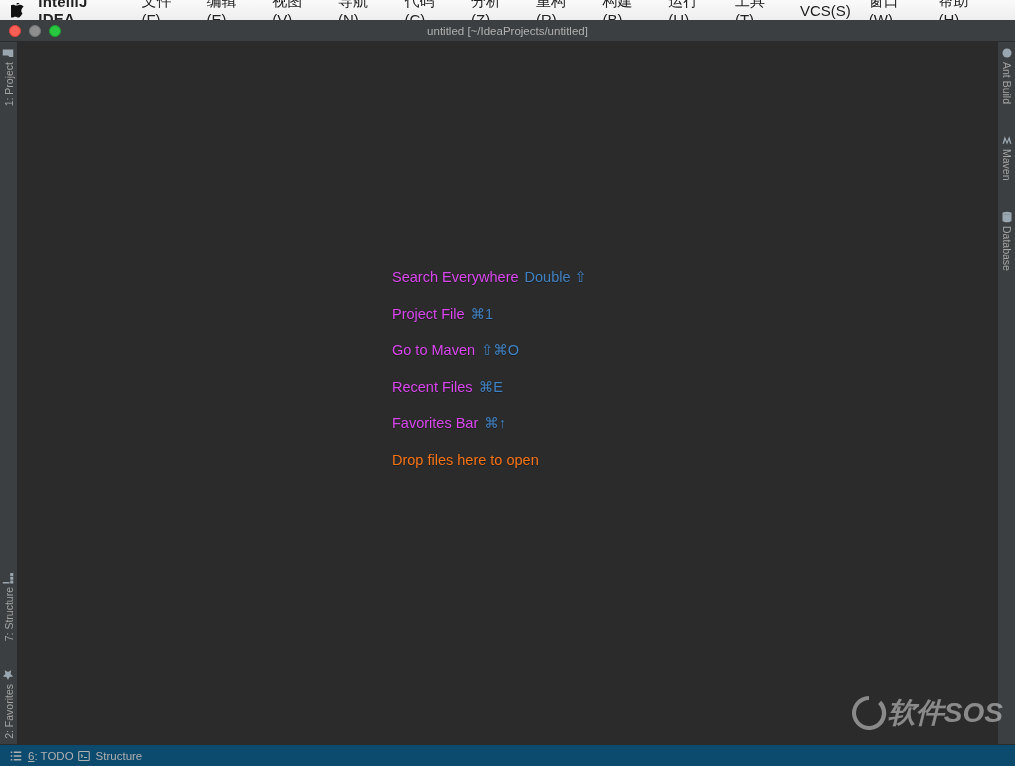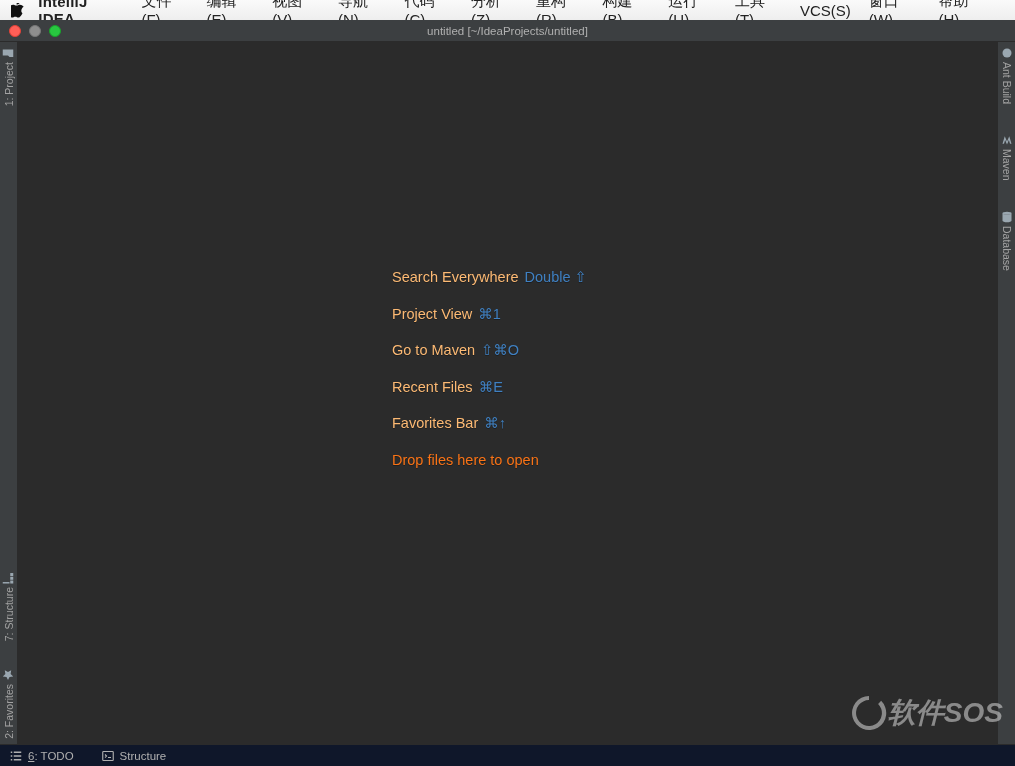--- a/index.html
+++ b/index.html
@@ -27,26 +27,26 @@
   .left-gutter { width:18px; background:#3c3f41; border-right:1px solid #2b2b2b; display:flex; flex-direction:column; color:#a3a3a3; font-size:10.5px; position:relative; }
   .right-gutter { width:18px; background:#3c3f41; border-left:1px solid #2b2b2b; display:flex; flex-direction:column; color:#a3a3a3; font-size:10.5px; }
   .vlabel { writing-mode:vertical-rl; padding:5px 0; text-align:center; display:flex; align-items:center; justify-content:center; gap:3px; cursor:default; }
   .vlabel.lr { transform:rotate(180deg); }
   .gutter-icon { width:12px; height:12px; display:inline-block; }
   .left-gutter .spacer, .right-gutter .spacer { flex:1; }
 
   .editor-area { flex:1; background:#2b2b2b; position:relative; }
   .welcome { position:absolute; left:374px; top:228px; color:#808080; font-size:14.5px; line-height:1; }
   .welcome .row { margin-bottom:22px; white-space:nowrap; text-shadow:0 1px 0 #1e1e1e; }
-  .welcome .label { color:#fdba74; }
+  .welcome .label { color:#d946ef; }
   .welcome .shortcut { color:#3f80c2; margin-left:2px; font-weight:500; }
   .welcome .drop { color:#f97316; }
 
   
-  .tool-strip { width:100%; height:22px; background:#0f172a; border-top:1px solid #2b2b2b; display:flex; align-items:center; padding:0 10px; font-size:11.5px; color:#b0b0b0; gap:28px; }
+  .tool-strip { width:100%; height:22px; background:#0c4a6e; border-top:1px solid #2b2b2b; display:flex; align-items:center; padding:0 10px; font-size:11.5px; color:#b0b0b0; gap:4px; }
   .tool-strip .tool { display:flex; align-items:center; gap:6px; cursor:default; }
   .tool-strip .tool .key { text-decoration:underline; }
   .tool-strip svg { width:12px; height:12px; }
   .tool-strip .grow { flex:1; }
 
   
   .watermark { position:absolute; right:12px; bottom:12px; color:rgba(255,255,255,.45); font-size:28px; font-weight:700; font-style:italic; display:flex; align-items:center; pointer-events:none; }
   .watermark .spin { width:38px;height:38px; }
 </style>
 </head>
@@ -111,21 +111,21 @@
     </div>
   </div>
 
   <div class="editor-area">
     <div class="welcome">
       <div class="row">
         <span class="label">Search Everywhere</span>
         <span class="shortcut">Double ⇧</span>
       </div>
       <div class="row">
-        <span class="label">Project View</span>
+        <span class="label">Project File</span>
         <span class="shortcut">⌘1</span>
       </div>
       <div class="row">
         <span class="label">Go to Maven</span>
         <span class="shortcut">⇧⌘O</span>
       </div>
       <div class="row">
         <span class="label">Recent Files</span>
         <span class="shortcut">⌘E</span>
       </div>

